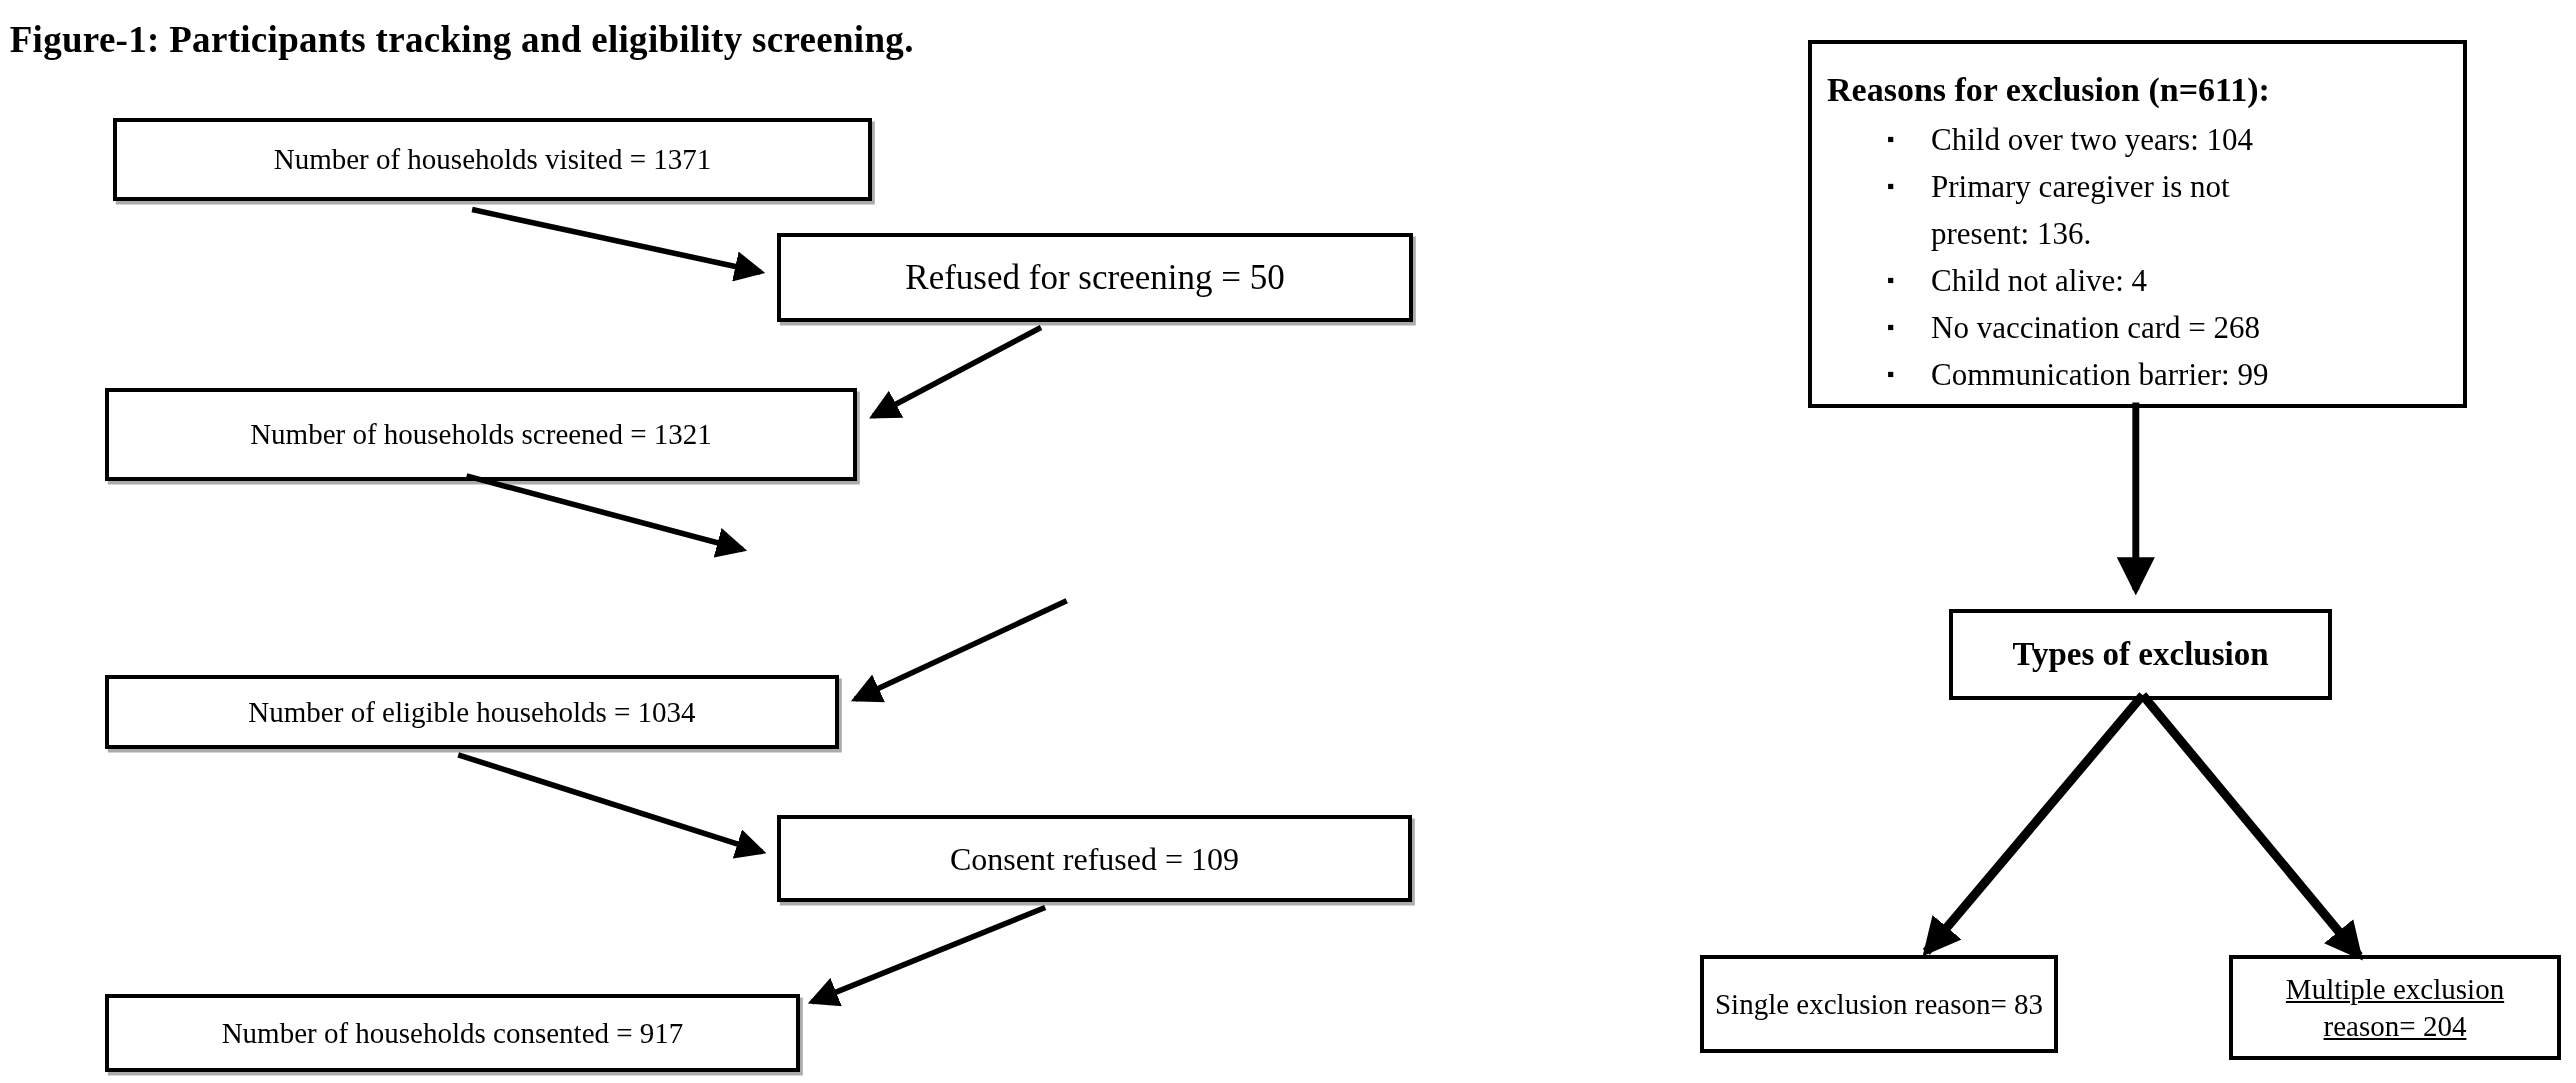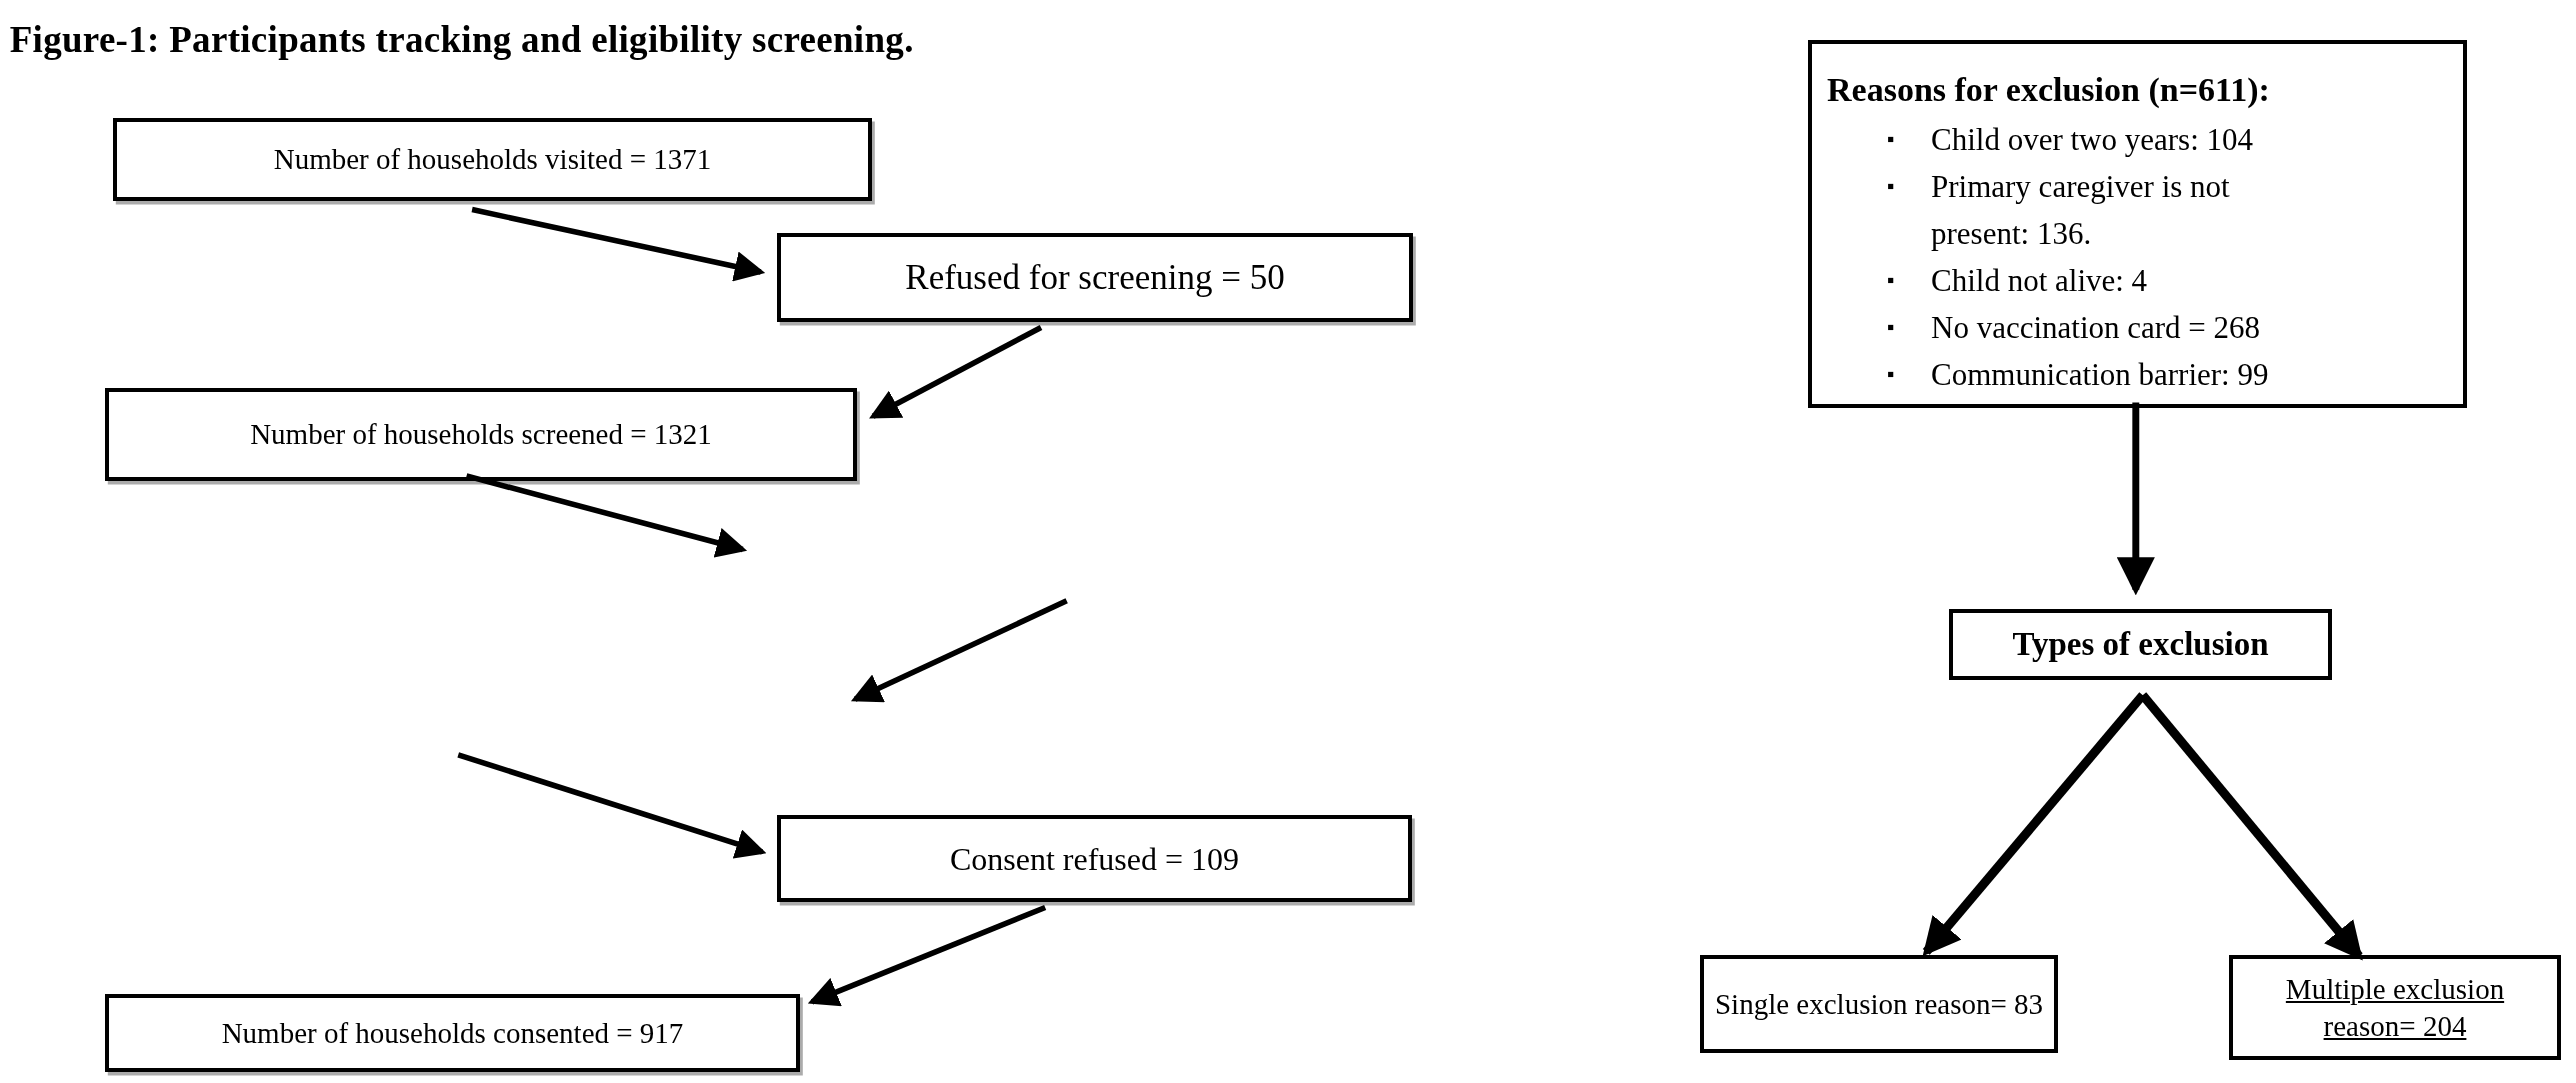--- a/index.html
+++ b/index.html
@@ -63,21 +63,21 @@
     line-height: 47px;
     color: #000;
   }
   .reason-text {
     flex: 1 1 auto;
     font-size: 31px;
     line-height: 47px;
     white-space: pre-line;
   }
   .b-types {
-    left: 1949px; top: 609px; width: 383px; height: 71px;
+    left: 1949px; top: 609px; width: 383px; height: 91px;
     font-size: 33px; font-weight: bold;
   }
   .b-single   { left: 1700px; top: 955px; width: 358px; height: 98px; }
   .b-multiple { left: 2229px; top: 955px; width: 332px; height: 105px; text-decoration: underline; }
 
   .arrow-layer {
     position: absolute;
     left: 0; top: 0;
     width: 2576px; height: 1083px;
     pointer-events: none;
@@ -92,20 +92,23 @@
   <div class="fig-title">Figure-1: Participants tracking and eligibility screening.</div>
 
   <div class="box shadowed b-visited">
     <span>Number of households visited = 1371</span>
   </div>
   <div class="box shadowed b-refused">
     <span>Refused for screening = 50</span>
   </div>
   <div class="box shadowed b-screened">
     <span>Number of households screened = 1321</span>
+  </div>
+  <div class="box shadowed b-eligible">
+    <span>Number of eligible households = 1034</span>
   </div>
   <div class="box shadowed b-consentref">
     <span>Consent refused = 109</span>
   </div>
   <div class="box shadowed b-consented">
     <span>Number of households consented = 917</span>
   </div>
 
   <div class="box b-reasons">
     <p class="reasons-title">Reasons for exclusion (n=611):</p>

